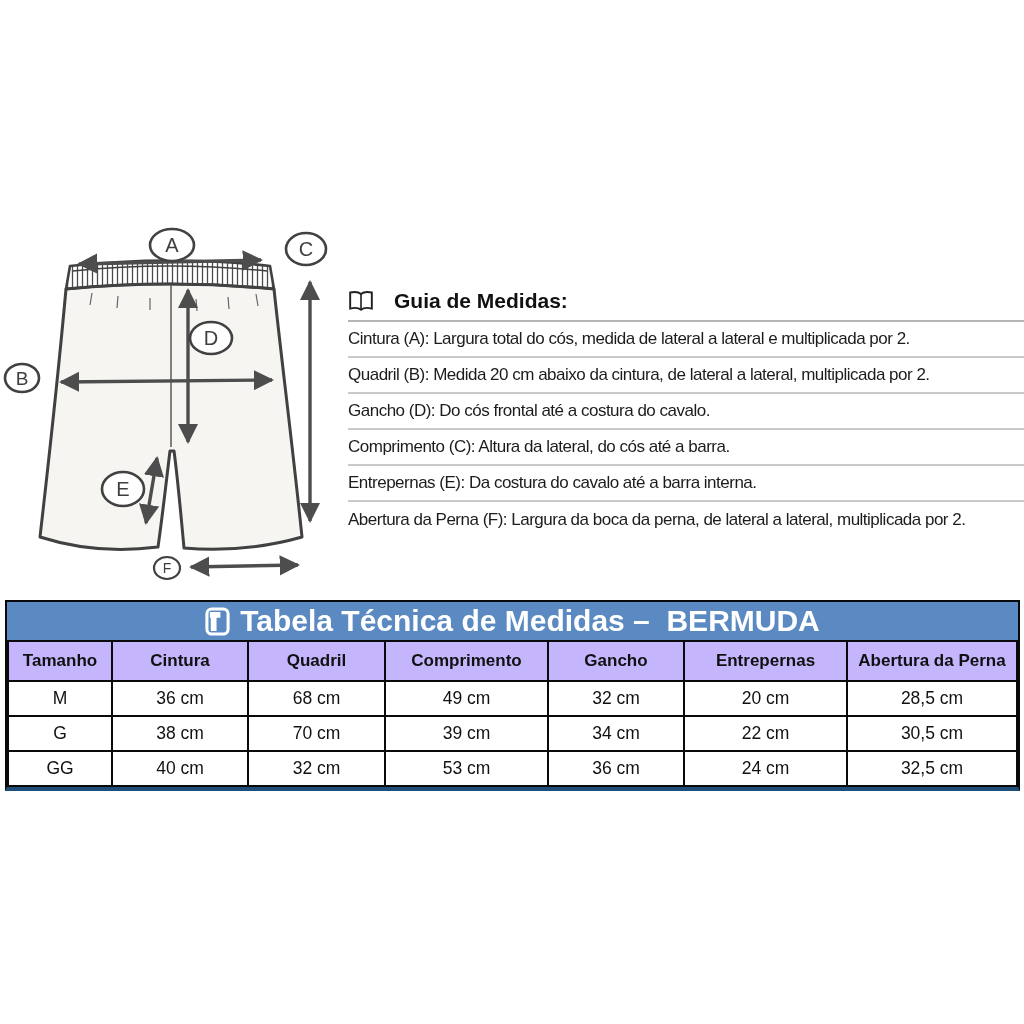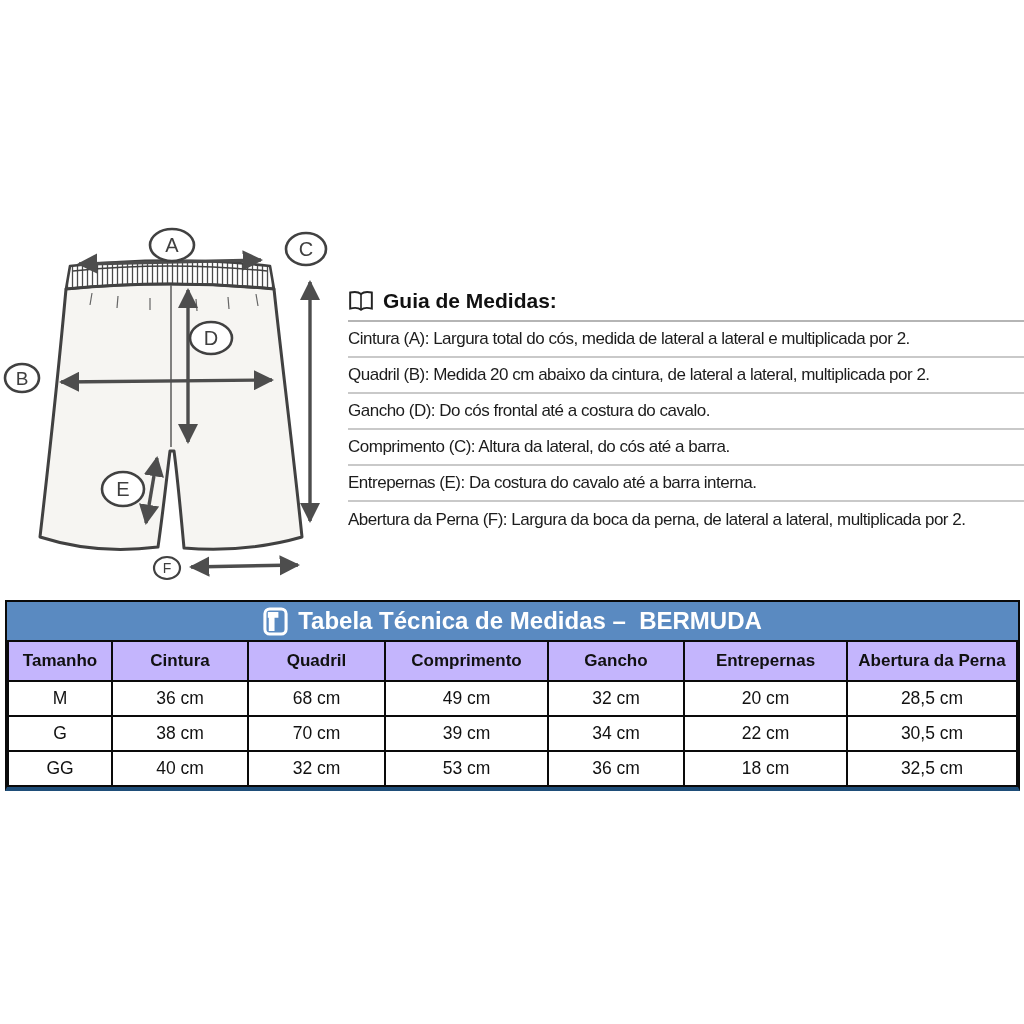--- a/index.html
+++ b/index.html
@@ -8,40 +8,40 @@
     position:relative; width:1024px; height:1024px; background:#ffffff;
     font-family:"Liberation Sans", sans-serif; overflow:hidden;
   }
 
   
   .diagram { position:absolute; left:0; top:225px; width:350px; height:372px; }
 
   
   .guide { position:absolute; left:348px; top:289px; width:676px; color:#1c1c1c; }
   .guide-title {
-    display:flex; align-items:center; gap:9px;
+    display:flex; align-items:center; gap:20px;
     font-weight:bold; font-size:21px; color:#111;
     padding-bottom:7px; border-bottom:2px solid #b5b5b5;
   }
   .guide-item {
     height:36px; display:flex; align-items:center;
     font-size:17px; letter-spacing:-0.5px; white-space:nowrap;
     border-bottom:2px solid #c9c9c9; overflow:hidden;
   }
   .guide-item:last-child { border-bottom:none; }
 
   
   .size-table {
     position:absolute; left:5px; top:600px; width:1015px;
     border:2px solid #0a0a0a; border-bottom:4px solid #1f4e79; background:#fff;
   }
   .tbl-title-bar {
     height:38px; background:#5a8ac1;
     display:flex; align-items:center; justify-content:center; gap:10px;
-    color:#ffffff; font-weight:bold; font-size:24px;
+    color:#ffffff; font-weight:bold; font-size:30px;
   }
   .tbl-title { white-space:pre; }
   .size-table table { width:100%; border-collapse:collapse; table-layout:fixed; }
   .size-table th {
     background:#c4b5fd; border:2px solid #0a0a0a; height:40px;
     font-size:17px; font-weight:bold; color:#111; text-align:center;
   }
   .size-table td {
     background:#ffffff; border:2px solid #0a0a0a; height:35px;
     text-align:center; font-size:17.5px; color:#111;
@@ -185,20 +185,20 @@
           <td>34 cm</td>
           <td>22 cm</td>
           <td>30,5 cm</td>
         </tr>
         <tr>
           <td>GG</td>
           <td>40 cm</td>
           <td>32 cm</td>
           <td>53 cm</td>
           <td>36 cm</td>
-          <td>18 cm</td>
+          <td>24 cm</td>
           <td>32,5 cm</td>
         </tr>
       </tbody>
     </table>
   </div>
 
 </div>
 
 </body></html>

